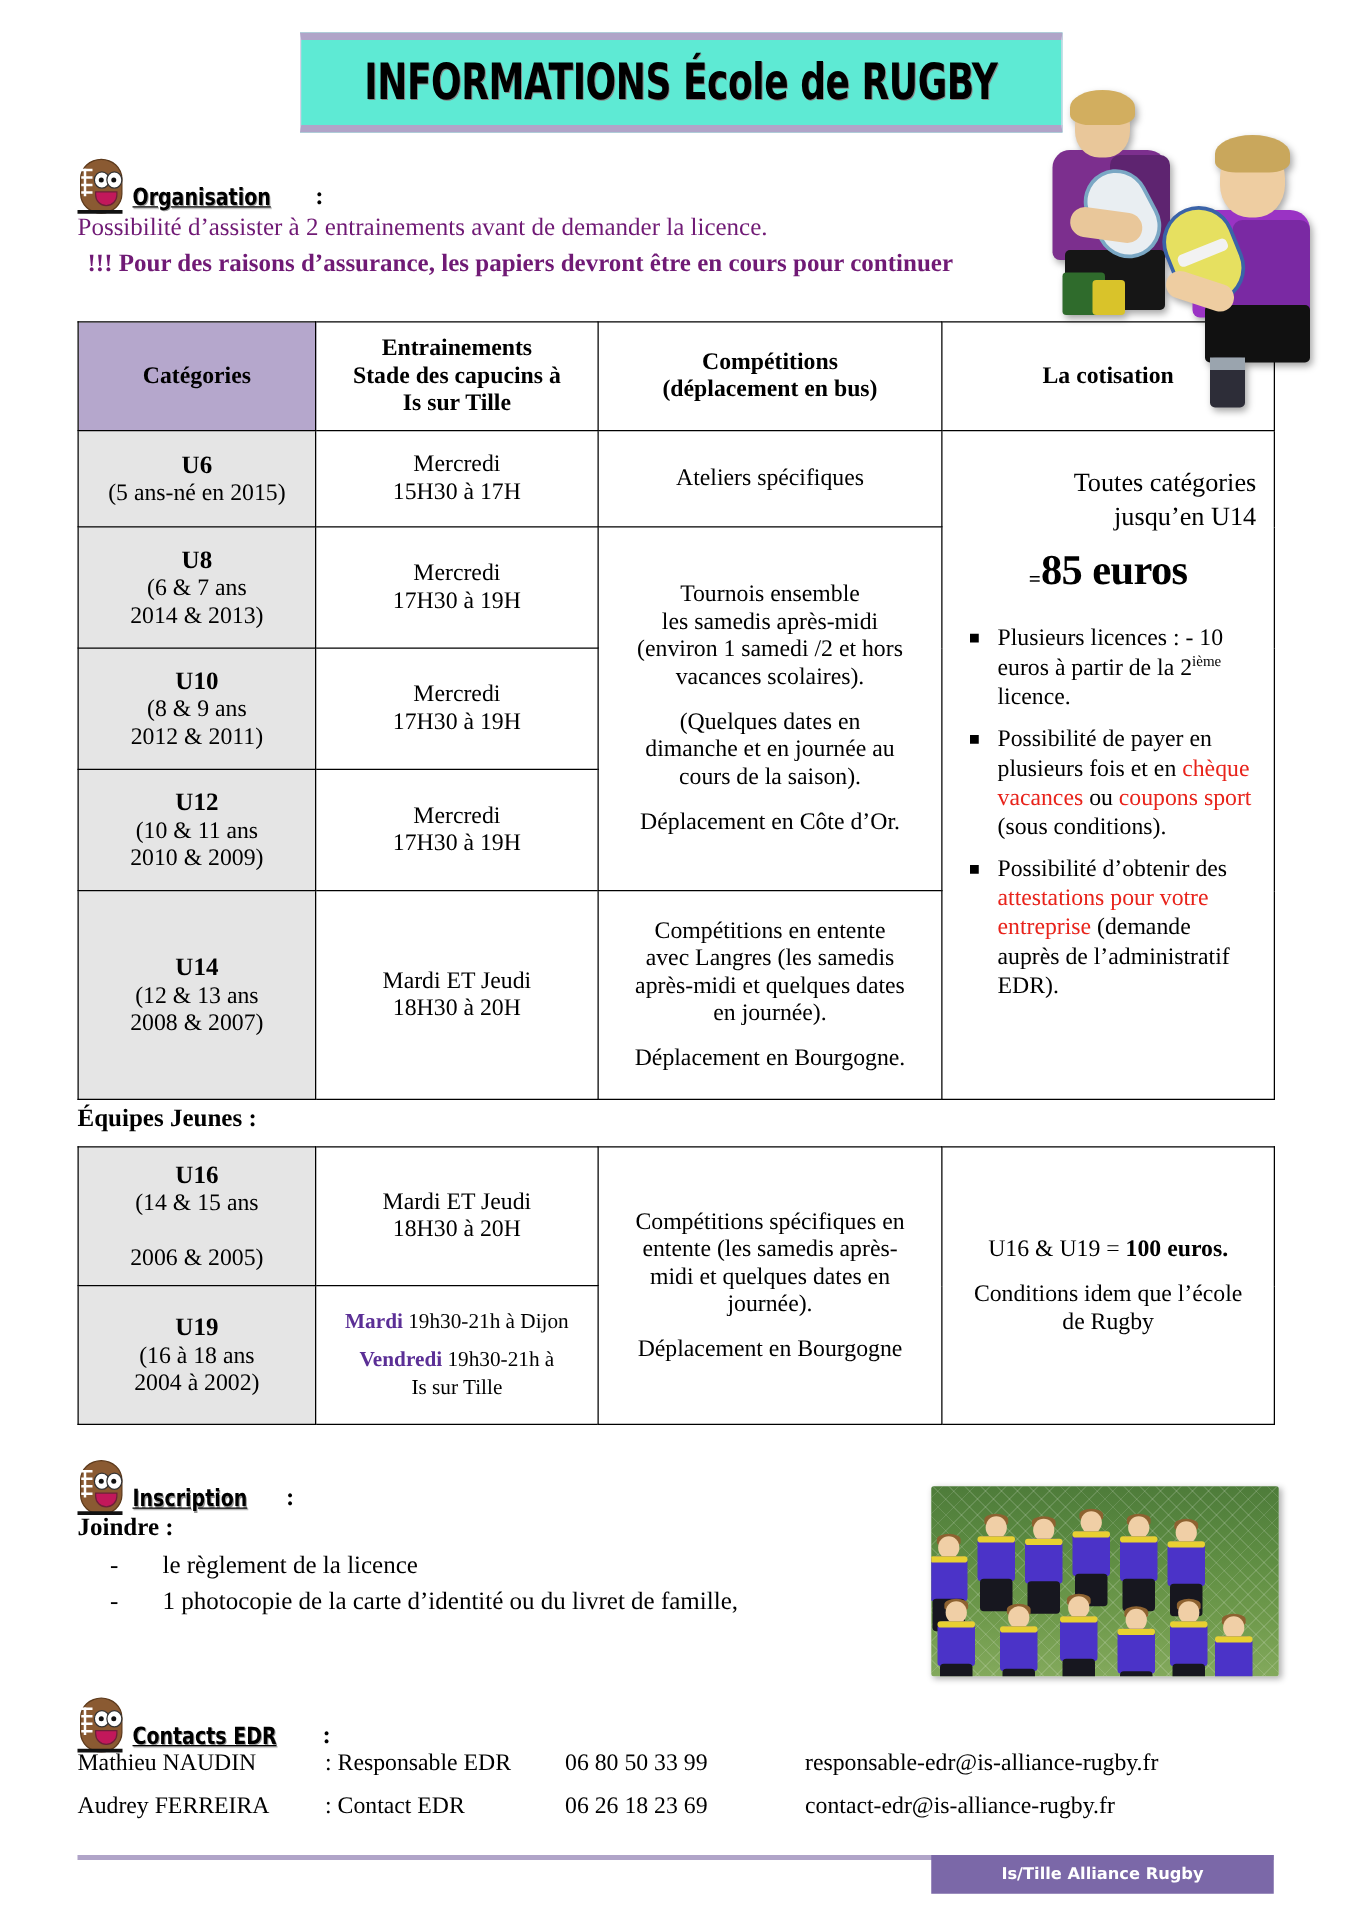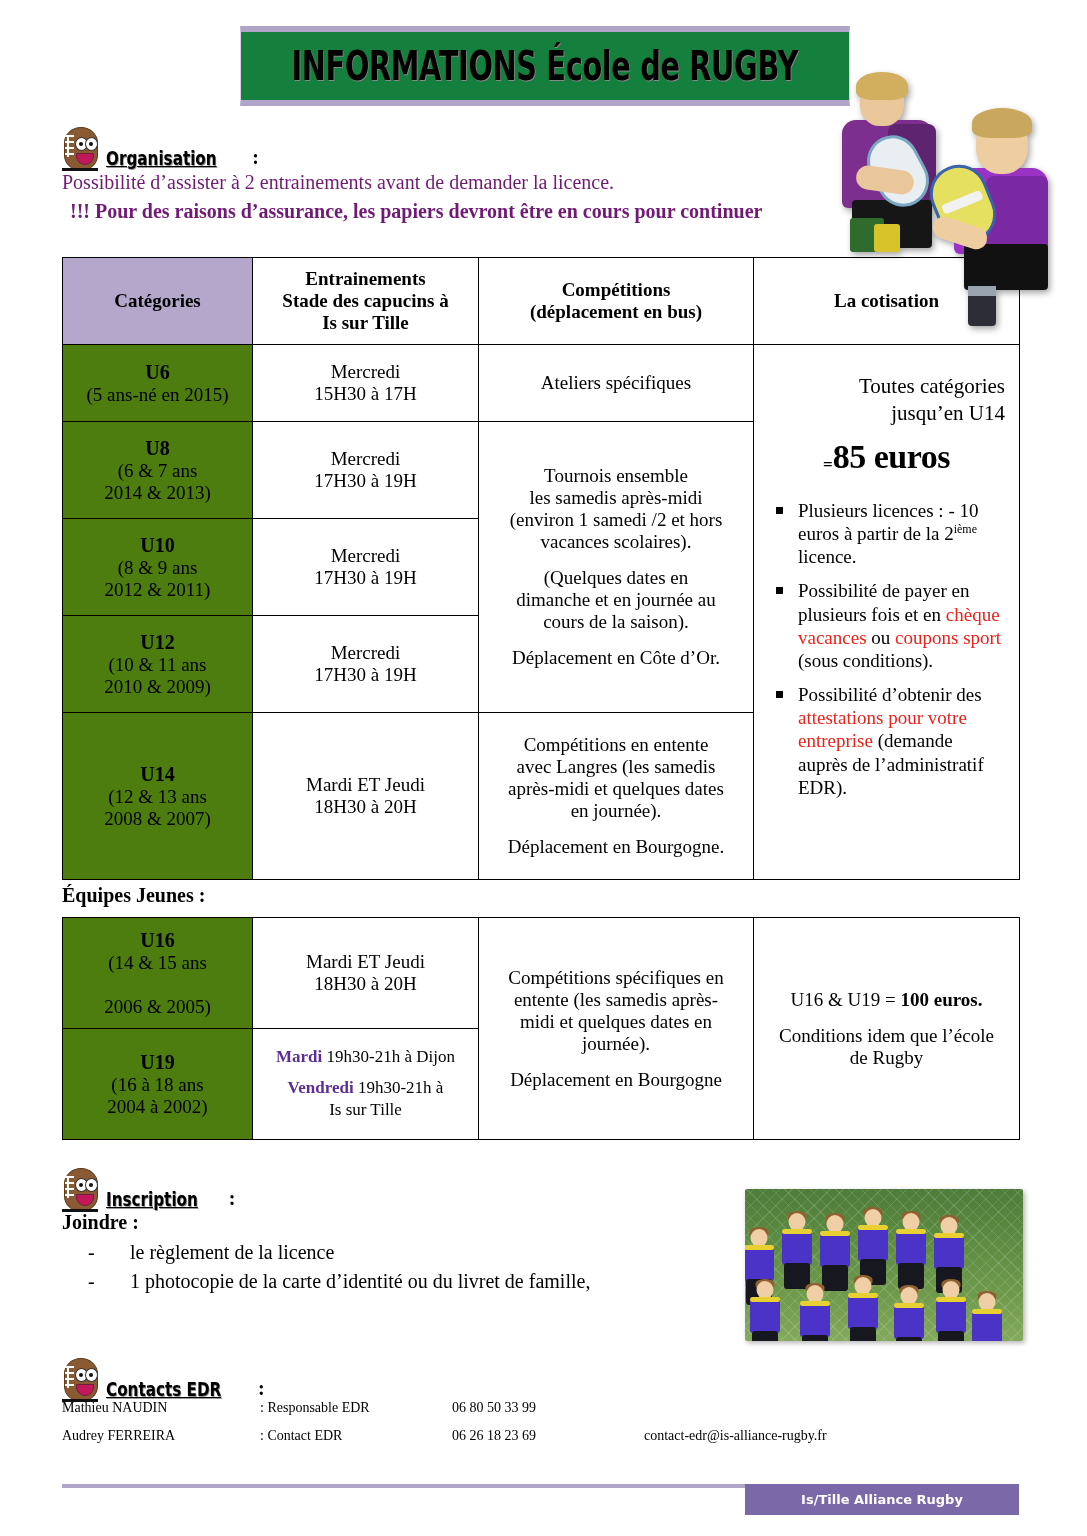--- a/index.html
+++ b/index.html
@@ -12,21 +12,21 @@
   }
   .page{position:relative;width:1087px;height:1536px;}
 
   
   .title-band{
     position:absolute;left:240px;top:26px;width:608px;height:68px;
     border-top:6px solid #b0a4c8;
     border-bottom:6px solid #b0a4c8;
     border-left:1px solid #d8d2e6;
     border-right:1px solid #d8d2e6;
-    background:#15803d;
+    background:#5eead4;
     display:flex;align-items:center;justify-content:center;
     z-index:5;
   }
   .title-text{
     font-family:"DejaVu Sans", sans-serif;
     font-weight:bold;
     font-size:40px;
     letter-spacing:-0.5px;
     color:#000;
     transform:scaleX(0.72);
@@ -84,21 +84,21 @@
     padding-bottom:2px;
   }
   .sec-colon{font-family:"Liberation Serif",serif;font-weight:bold;font-size:20px;color:#000;padding-bottom:2px;}
 
   .para{position:absolute;font-size:20px;color:#701a75;line-height:1.38;white-space:nowrap;}
   .para.b{font-weight:bold;}
 
   
   .tbl{position:absolute;border-collapse:collapse;table-layout:fixed;}
   .tbl td,.tbl th{border:1.4px solid #000;padding:3px 5px;vertical-align:middle;text-align:center;font-size:19px;color:#000;}
-  .cat{background:#4d7c0f;font-weight:normal;}
+  .cat{background:#e5e5e5;font-weight:normal;}
   .cat .big{font-weight:bold;display:block;font-size:20px;}
   .hd{font-weight:bold;font-size:20px;}
   .hd.cathd{background:#b5a7cc;}
   .purple{color:#6a3fa0;}
   .pbold{color:#5b2f96;font-weight:bold;}
   .red{color:#e8231b;}
   .cell-p{margin:0 0 0 0;}
   .cell-p + .cell-p{margin-top:14px;}
 
   .cot-top{font-size:21px;line-height:1.3;margin:0;text-align:right;}
@@ -139,21 +139,21 @@
   .footer-line{position:absolute;left:62px;top:1484px;width:957px;height:4px;background:#b0a4c8;}
   .footer-box{
     position:absolute;left:745px;top:1484px;width:274px;height:31px;
     background:#7b68a8;display:flex;align-items:center;justify-content:center;
   }
   .footer-box span{
     font-family:"DejaVu Sans", sans-serif;font-size:13px;color:#fff;font-weight:600;
   }
 
   
-  .contacts{position:absolute;left:62px;top:1400px;font-size:14px;}
+  .contacts{position:absolute;left:62px;top:1400px;font-size:19px;}
   .contacts .row{display:flex;margin-bottom:12px;white-space:nowrap;}
   .contacts .c1{width:198px;}
   .contacts .c2{width:192px;}
   .contacts .c3{width:192px;}
   .contacts .c4{width:380px;}
 </style>
 </head>
 <body>
 
 <div class="page">
@@ -517,20 +517,21 @@
     </span>
     <span class="sec-title">Contacts EDR</span>
     <span class="sec-colon">:</span>
   </div>
 
   <div class="contacts">
     <div class="row">
       <div class="c1">Mathieu NAUDIN</div>
       <div class="c2">: Responsable EDR</div>
       <div class="c3">06 80 50 33 99</div>
+      <div class="c4">responsable-edr@is-alliance-rugby.fr</div>
     </div>
     <div class="row">
       <div class="c1">Audrey FERREIRA</div>
       <div class="c2">: Contact EDR</div>
       <div class="c3">06 26 18 23 69</div>
       <div class="c4">contact-edr@is-alliance-rugby.fr</div>
     </div>
   </div>
 
   <div class="footer-line"></div>

